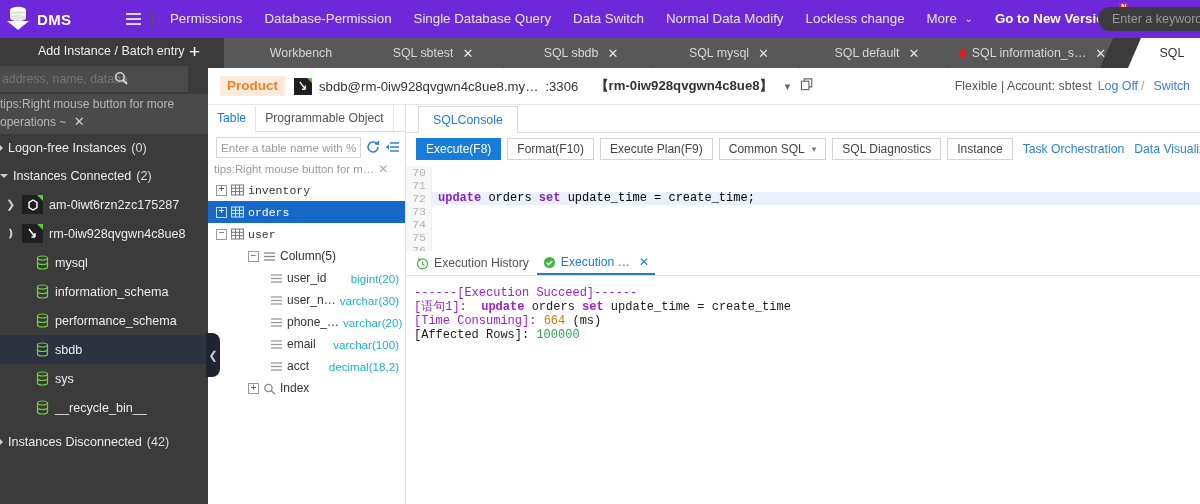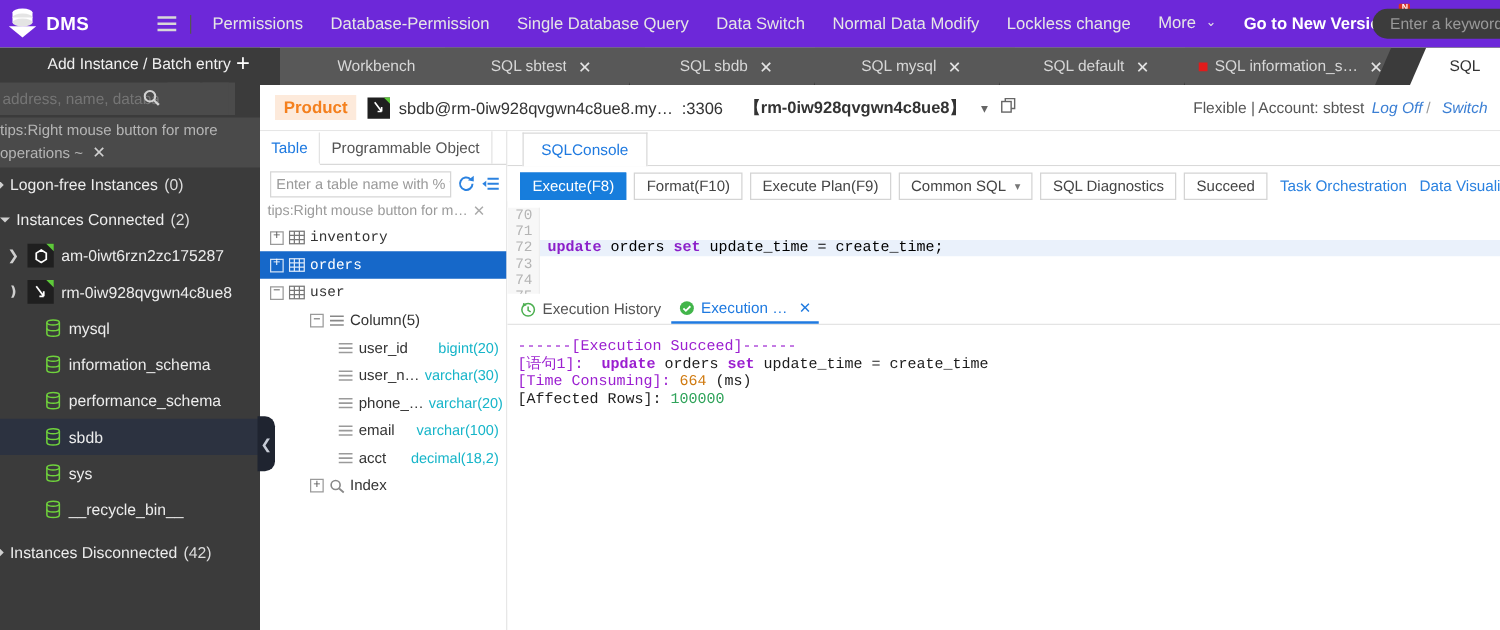--- a/index.html
+++ b/index.html
@@ -153,21 +153,21 @@
     border-top: 5px solid #5ec93a; border-left: 5px solid transparent;}
   .conn-txt { white-space: nowrap; }
   .conn-port { margin-left: 7px; }
   .conn-brace { margin-left: 17px; font-weight: bold; }
   .conn-caret { margin-left: 12px; color: #666; font-size: 11px; }
   .copy-ico { margin-left: 10px; }
   .conn-right {
     margin-left: auto; display: flex; align-items: center; gap: 0px;
     font-size: 12.4px; color: #555;
   }
-  .conn-right .lnk { color: #3b7fd4; margin-left: 6px; cursor: pointer; font-style: italic; }
+  .conn-right .lnk { color: #3b7fd4; margin-left: 6px; cursor: pointer; }
   .conn-right .slash { margin: 0 3px; color: #9b9b9b; }
 
   
   .treepanel {
     position: absolute; left: 0; top: 37px; width: 198px; height: 399px;
     background: #ffffff; border-right: 1px solid #e0e0e0;
   }
   .tp-tabs { display: flex; height: 27px; border-bottom: 1px solid #d9d9d9; }
   .tp-tab {
     font-size: 12.2px; padding: 0 9px; display: flex; align-items: center;
@@ -233,21 +233,21 @@
   .gutter {
     width: 26px; background: #f7f7f7; color: #b4b4b4; font-family: "Liberation Mono", monospace;
     font-size: 11.5px; text-align: right; padding-right: 5px; border-right: 1px solid #eee;
   }
   .gutter div { height: 13px; line-height: 13px; }
   .codearea { flex: 1 1 auto; font-family: "Liberation Mono", monospace; font-size: 12px; }
   .codeline { height: 13px; line-height: 13px; padding-left: 6px; }
   .codeline.hl { background: #eaf1fb; }
   .kw { color: #8b1fc9; font-weight: bold; }
 
-  .rpanel { position: absolute; left: 0; top: 130px; width: 794px; height: 253px; background: #fff; }
+  .rpanel { position: absolute; left: 0; top: 146px; width: 794px; height: 253px; background: #fff; }
   .r-tabs { height: 25px; display: flex; align-items: center; padding-left: 4px; gap: 2px;
             border-bottom: 1px solid #e4e4e4; }
   .r-tab { display: flex; align-items: center; font-size: 12.2px; color: #555; padding: 0 6px;
            height: 24px; cursor: pointer; gap: 5px; }
   .r-tab.active { color: #1f7ae0; border-bottom: 2px solid #1f7ae0; }
   .r-tab .rx { color: #1f7ae0; font-size: 12px; margin-left: 4px; }
   .clock-ico { width: 13px; height: 13px; flex:0 0 13px;}
   .check-ico { width: 13px; height: 13px; flex:0 0 13px;}
   .logout {
     font-family: "Liberation Mono", monospace; font-size: 12px; line-height: 14px;
@@ -722,21 +722,21 @@
           <span>Execute Plan(F9)</span>
         </div>
         <div class="btn">
           <span>Common SQL</span>
           <span class="cv">▾</span>
         </div>
         <div class="btn">
           <span>SQL Diagnostics</span>
         </div>
         <div class="btn">
-          <span>Succeed</span>
+          <span>Instance</span>
         </div>
         <span class="tlink">Task Orchestration</span>
         <span class="tlink">Data Visualization</span>
 
       </div>
 
       <div class="editor">
         <div class="gutter">
           <div>70</div>
           <div>71</div>

